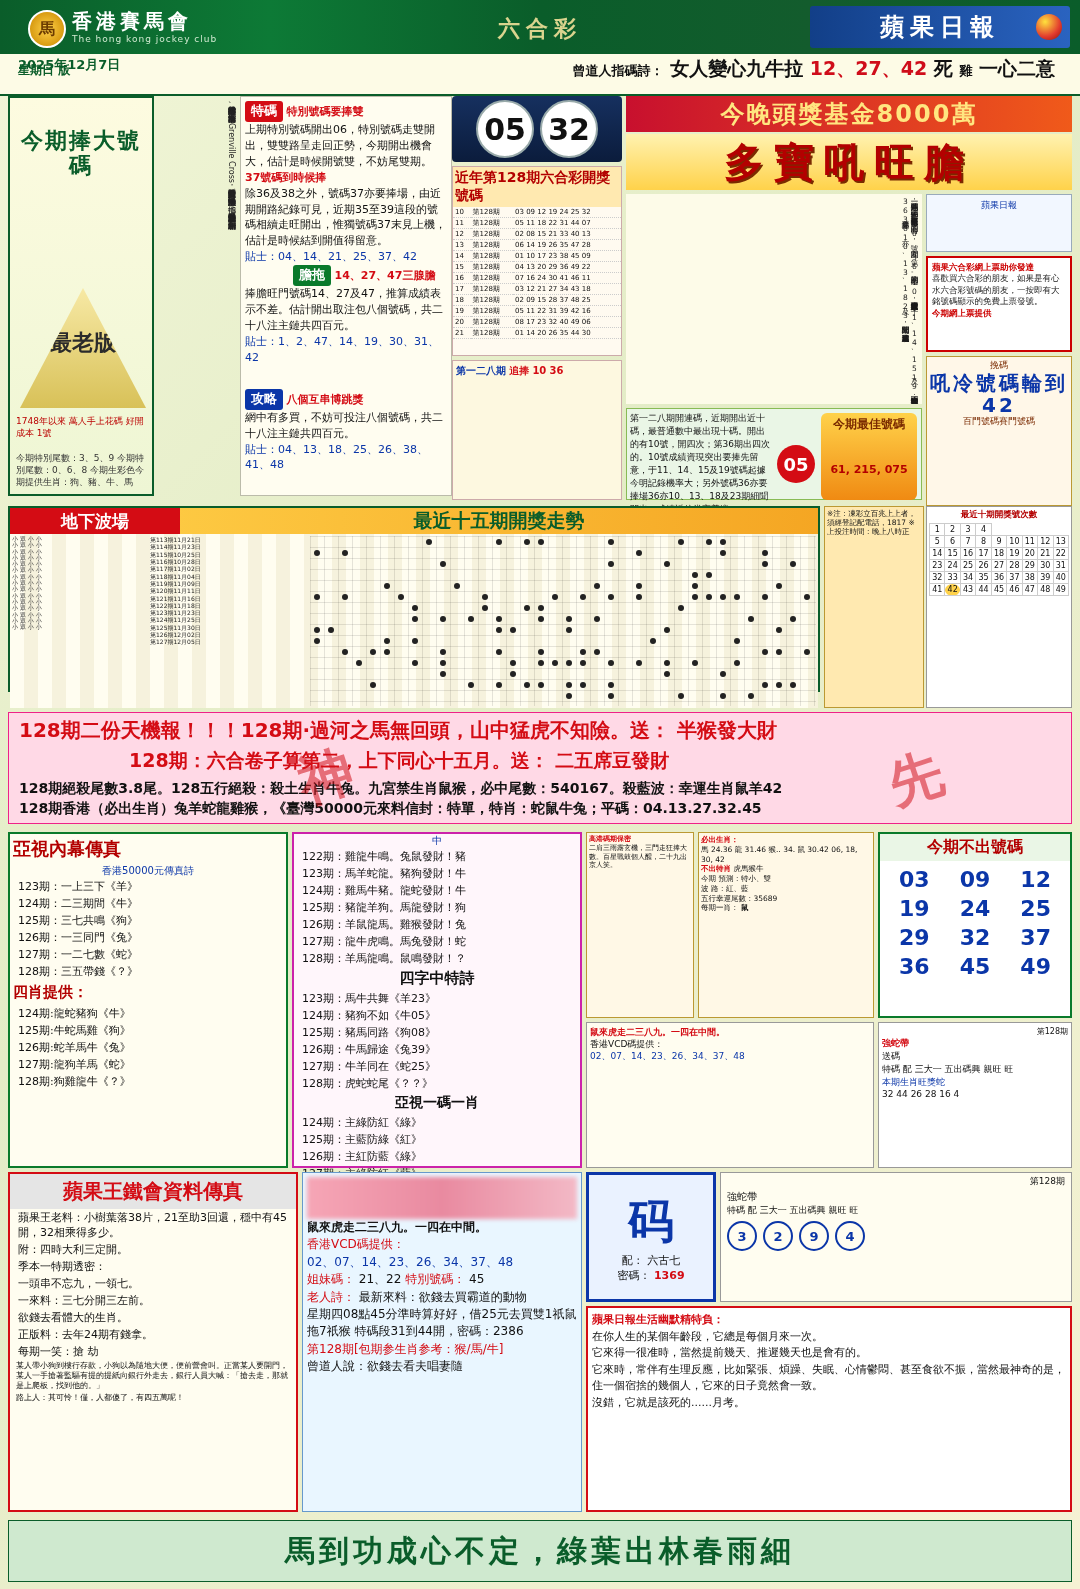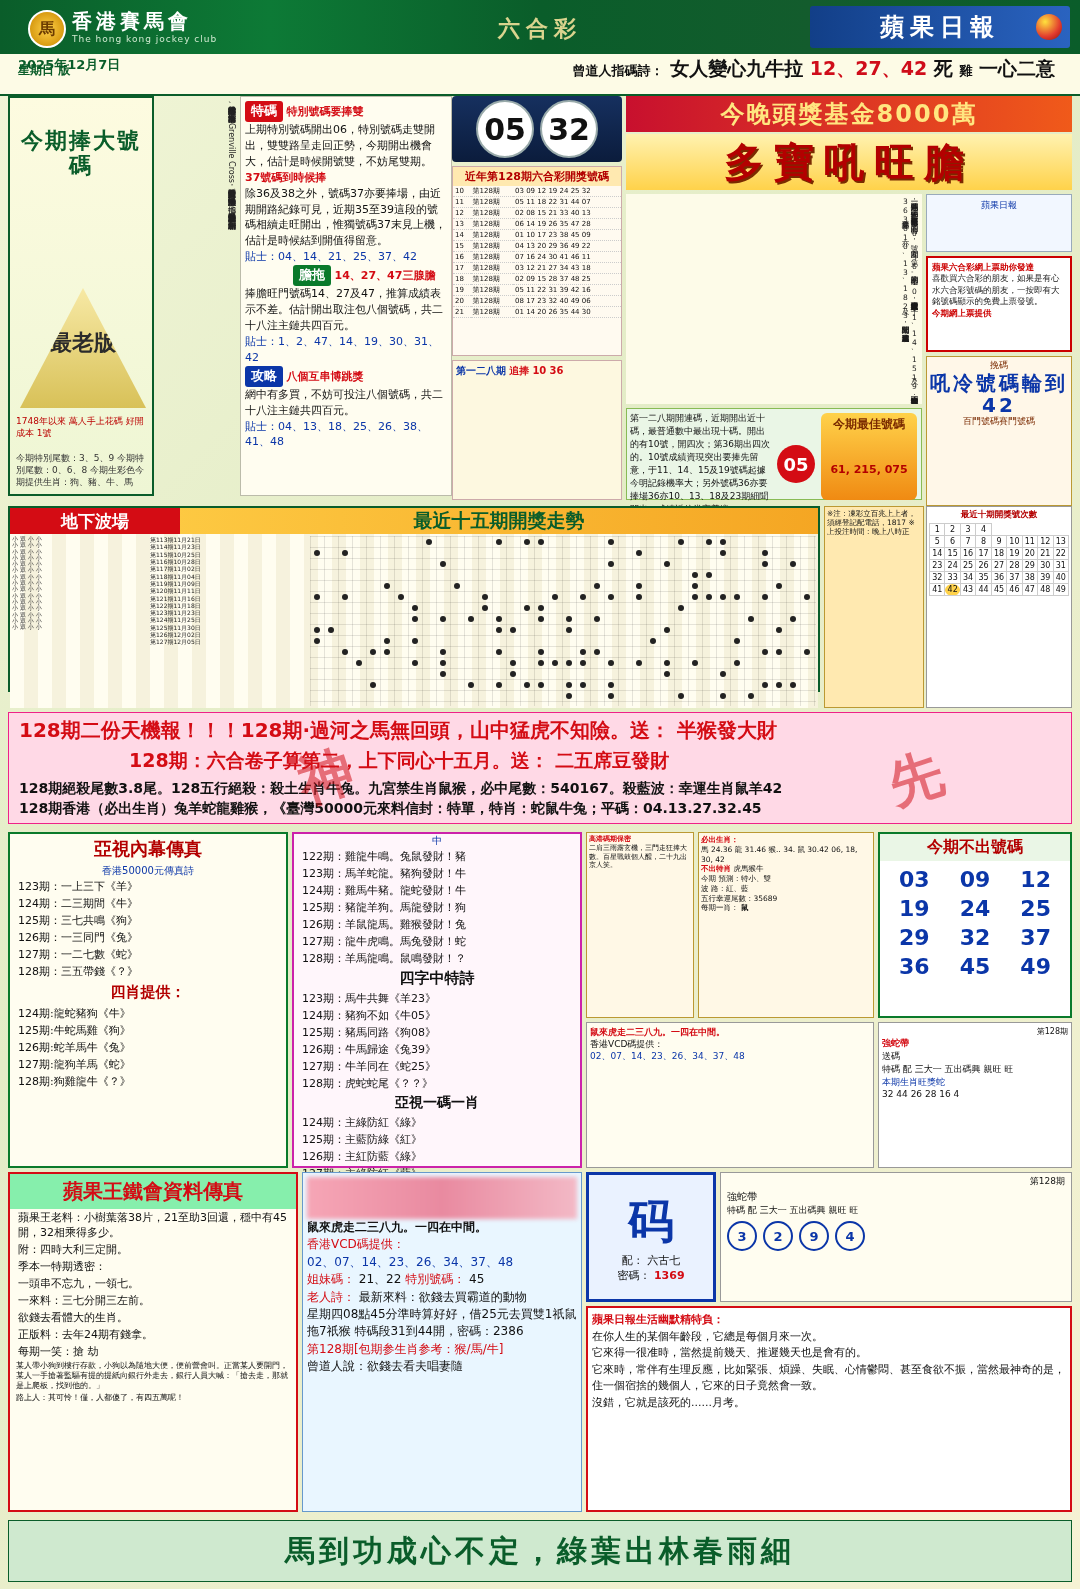--- a/index.html
+++ b/index.html
@@ -57,40 +57,40 @@
   .tl-red{position:absolute;left:6px;top:318px;width:134px;font-size:9px;color:#b00;line-height:1.3;}
   
   .c2{left:156px;top:96px;width:84px;height:300px;font-size:8px;line-height:1.25;
       writing-mode:vertical-rl;color:#222;padding:4px;}
   
   .c3{left:240px;top:96px;width:212px;height:400px;background:#fffdf0;
       border:1px solid #bba;padding:4px;font-size:11px;line-height:1.45;}
   .tag{display:inline-block;background:#d40c14;color:#fff;font-weight:bold;
       padding:1px 6px;border-radius:3px;font-size:13px;}
   .tag-g{background:#0a7a2b;margin-left:48px;}
-  .tag-b{background:#0b36a8;}
+  .tag-b{background:#0b36a8;margin-top:23px;}
   
   .ballbar{left:452px;top:96px;width:170px;height:66px;
       background:linear-gradient(180deg,#16305f,#0b1c3c);border-radius:4px;
       display:flex;align-items:center;justify-content:center;gap:6px;}
   .ball{width:54px;height:54px;border-radius:50%;background:#fff;
       display:flex;align-items:center;justify-content:center;
       font-size:30px;font-weight:bold;color:#111;border:2px solid #9aa;}
   .jackpot{left:626px;top:96px;width:446px;height:36px;
       background:linear-gradient(90deg,#c8102e,#f05a1a);color:#ffe680;
       font-size:24px;font-weight:bold;display:flex;align-items:center;justify-content:center;
       letter-spacing:2px;}
   .bigtitle{left:626px;top:134px;width:446px;height:56px;
       background:linear-gradient(180deg,#fff2b0,#ffd24a);
       color:#b30000;font-size:40px;font-weight:bold;text-align:center;
       line-height:56px;letter-spacing:10px;
       text-shadow:2px 2px 0 #7a2a00;}
   
   .res{left:452px;top:166px;width:170px;height:190px;background:#fffaf0;border:1px solid #caa;}
-  .res h4{margin:0;padding:2px;font-size:11px;text-align:center;color:#b30000;
+  .res h4{margin:0;padding:2px;font-size:14px;text-align:left;color:#b30000;
      background:#ffe9b0;font-weight:bold;}
   .res table{width:100%;border-collapse:collapse;font-size:7px;}
   .res td{border-bottom:1px dotted #ccc;padding:0 2px;}
   
   .vtext{font-size:7.5px;line-height:1.2;writing-mode:vertical-rl;
      text-orientation:upright;color:#1a1a1a;}
   .c4{left:626px;top:194px;width:296px;height:210px;background:#fdfbe8;padding:3px;
      overflow:hidden;display:flex;justify-content:flex-end;}
   
   .rb1{left:926px;top:194px;width:146px;height:58px;background:#f2f7ff;border:1px solid #9ab;
@@ -143,41 +143,41 @@
   
   .pink{left:8px;top:712px;width:1064px;height:112px;background:#ffd9e6;border:1px solid #e28;}
   .pink .l1{font-size:20px;font-weight:bold;color:#d40c14;padding:4px 10px;}
   .pink .l2{font-size:19px;font-weight:bold;color:#d40c14;padding:0 10px 0 120px;}
   .pink .l3{font-size:14px;font-weight:bold;color:#111;padding:6px 10px 0;}
   .pink .l4{font-size:14px;font-weight:bold;color:#111;padding:2px 10px;}
   .stamp{position:absolute;font-size:54px;font-weight:bold;color:rgba(210,20,30,.55);
      transform:rotate(-18deg);}
   
   .p1{left:8px;top:832px;width:280px;height:336px;border:2px solid #0a7a2b;background:#fffdf0;}
-  .p1 h3{margin:0;padding:3px;text-align:center;font-size:18px;font-weight:bold;color:#b30000;}
+  .p1 h3{margin:0;padding:3px;font-size:18px;font-weight:bold;color:#b30000;}
   .sub{font-size:10px;color:#0b36a8;text-align:center;}
   .listrow{font-size:11px;padding:1px 8px;color:#111;}
   .p2{left:292px;top:832px;width:290px;height:336px;border:2px solid #c2a;background:#fff6fb;}
   .p3{left:586px;top:832px;width:108px;height:186px;border:1px solid #b93;background:#fff8e6;
      font-size:7px;line-height:1.25;padding:2px;}
   .p4{left:698px;top:832px;width:176px;height:186px;border:1px solid #b93;background:#fff8e6;
      font-size:7.5px;line-height:1.3;padding:2px;}
   .p5{left:878px;top:832px;width:194px;height:186px;border:2px solid #0a7a2b;background:#fff;}
   .p5 h3{margin:0;padding:3px;text-align:center;font-size:16px;font-weight:bold;color:#b30000;
      background:#eaf6e6;}
   .grid3{display:grid;grid-template-columns:repeat(3,1fr);gap:4px;padding:6px;}
   .gnum{font-size:22px;font-weight:bold;text-align:center;color:#0b36a8;}
   .p6{left:586px;top:1022px;width:288px;height:146px;border:1px solid #999;background:#fffdf0;
      font-size:9px;padding:3px;line-height:1.35;}
   .p7{left:878px;top:1022px;width:194px;height:146px;border:1px solid #999;background:#fff;
      font-size:9px;padding:3px;}
   
   .b1{left:8px;top:1172px;width:290px;height:340px;border:2px solid #d40c14;background:#fffdf0;}
   .b1 h3{margin:0;padding:4px;text-align:center;font-size:20px;font-weight:bold;color:#d40c14;
-     background:#86efac;}
+     background:#e5e5e5;}
   .b1 p{margin:0;padding:1px 6px;font-size:12px;line-height:1.35;}
   .b2{left:302px;top:1172px;width:280px;height:340px;background:#e9f6ff;border:1px solid #69c;
      font-size:12px;padding:4px;line-height:1.45;}
   .b3{left:586px;top:1172px;width:130px;height:130px;border:3px solid #0b36a8;background:#eaf2ff;
      text-align:center;font-size:11px;}
   .b4{left:720px;top:1172px;width:352px;height:130px;border:1px solid #999;background:#fffdf0;}
   .b5{left:586px;top:1306px;width:486px;height:206px;border:2px solid #d40c14;background:#fff;
      font-size:11px;padding:4px;line-height:1.5;}
   .footer{left:8px;top:1520px;width:1064px;height:62px;background:#cfe9cf;border:1px solid #0a5d2a;
      display:flex;align-items:center;justify-content:center;

